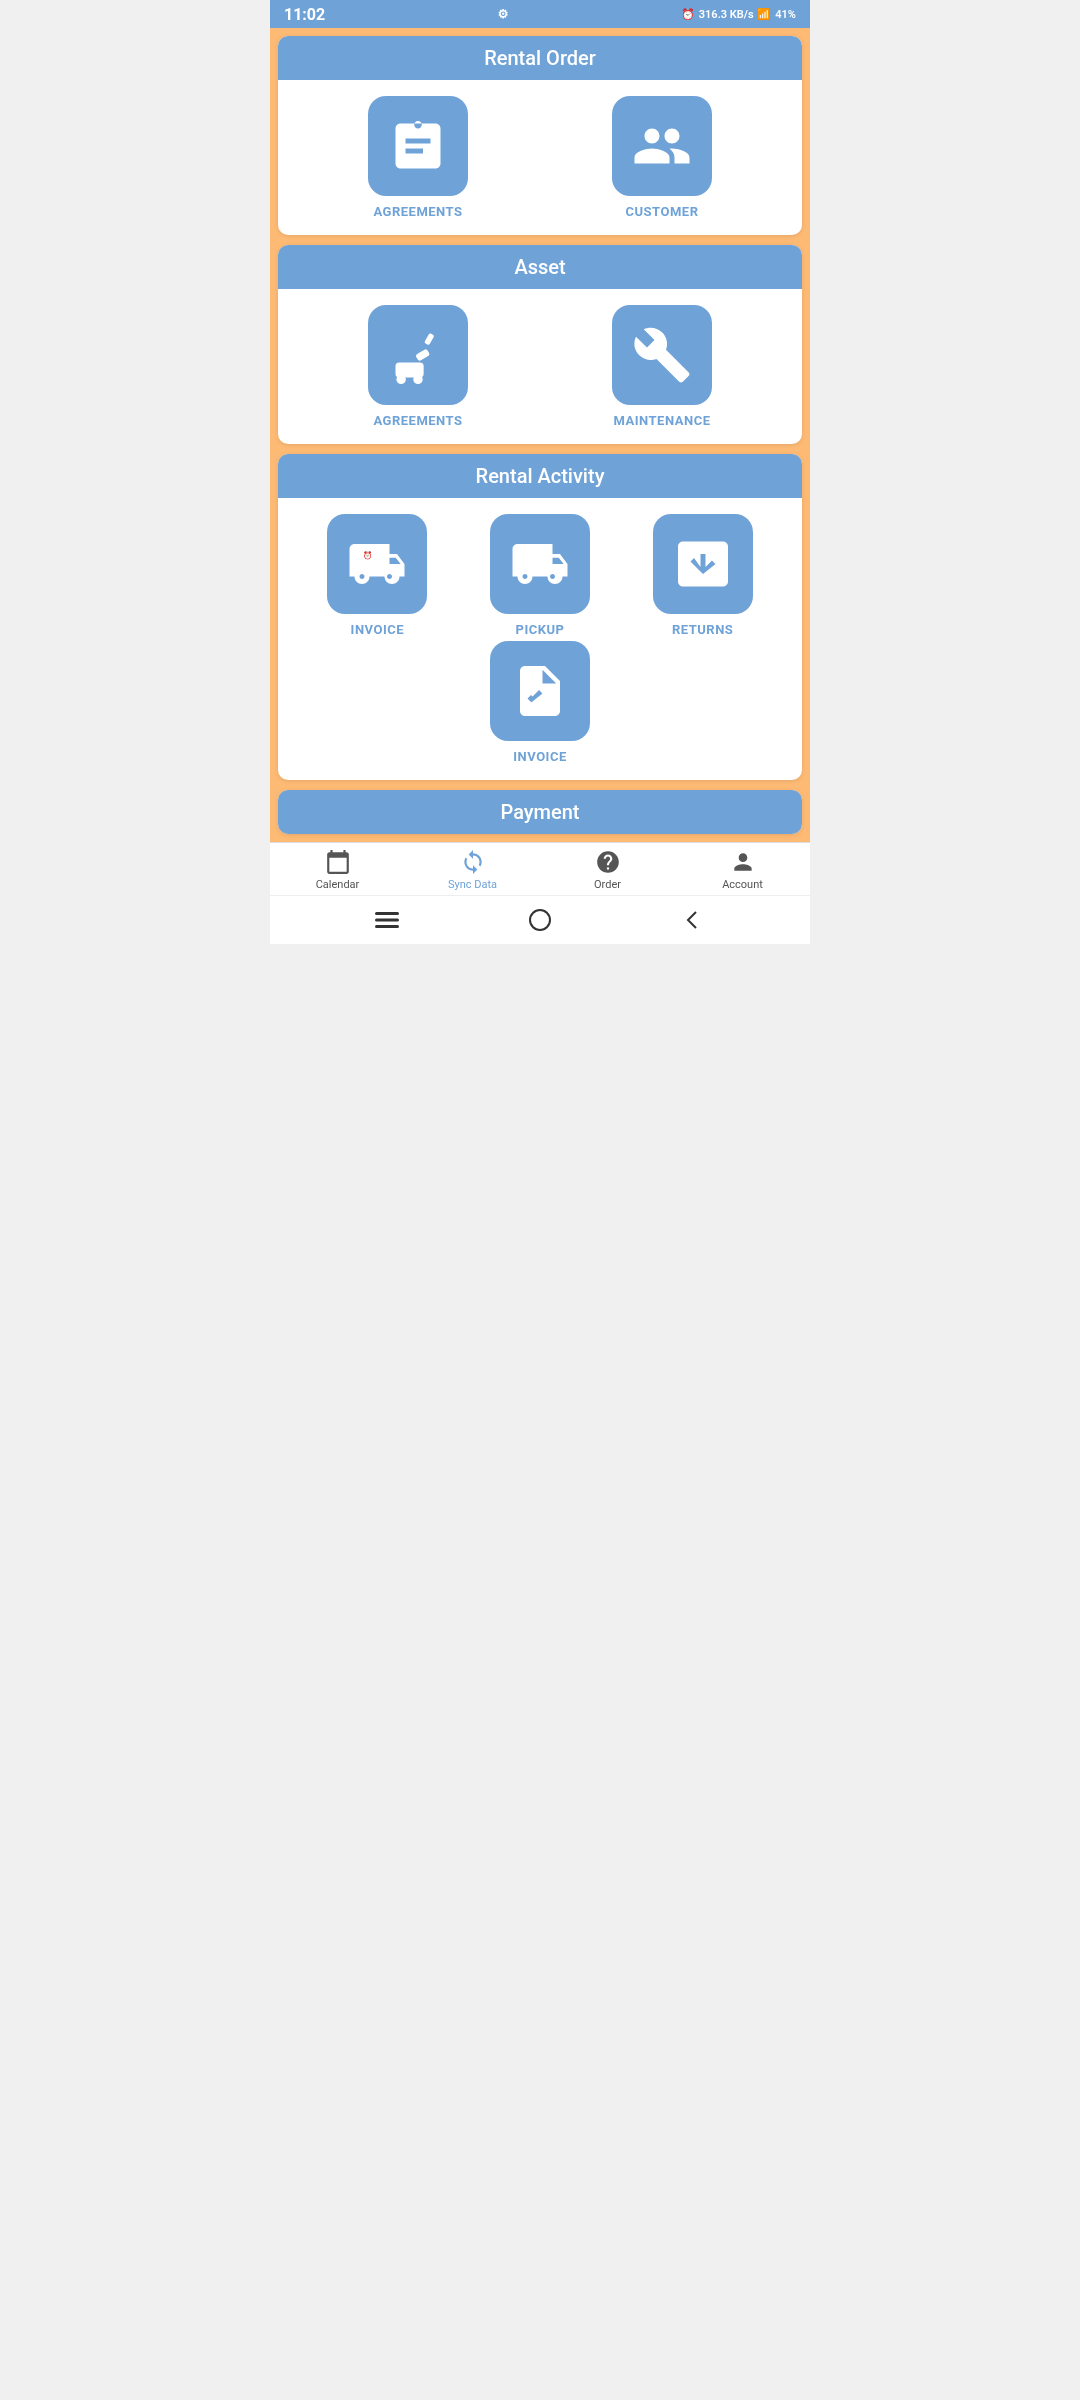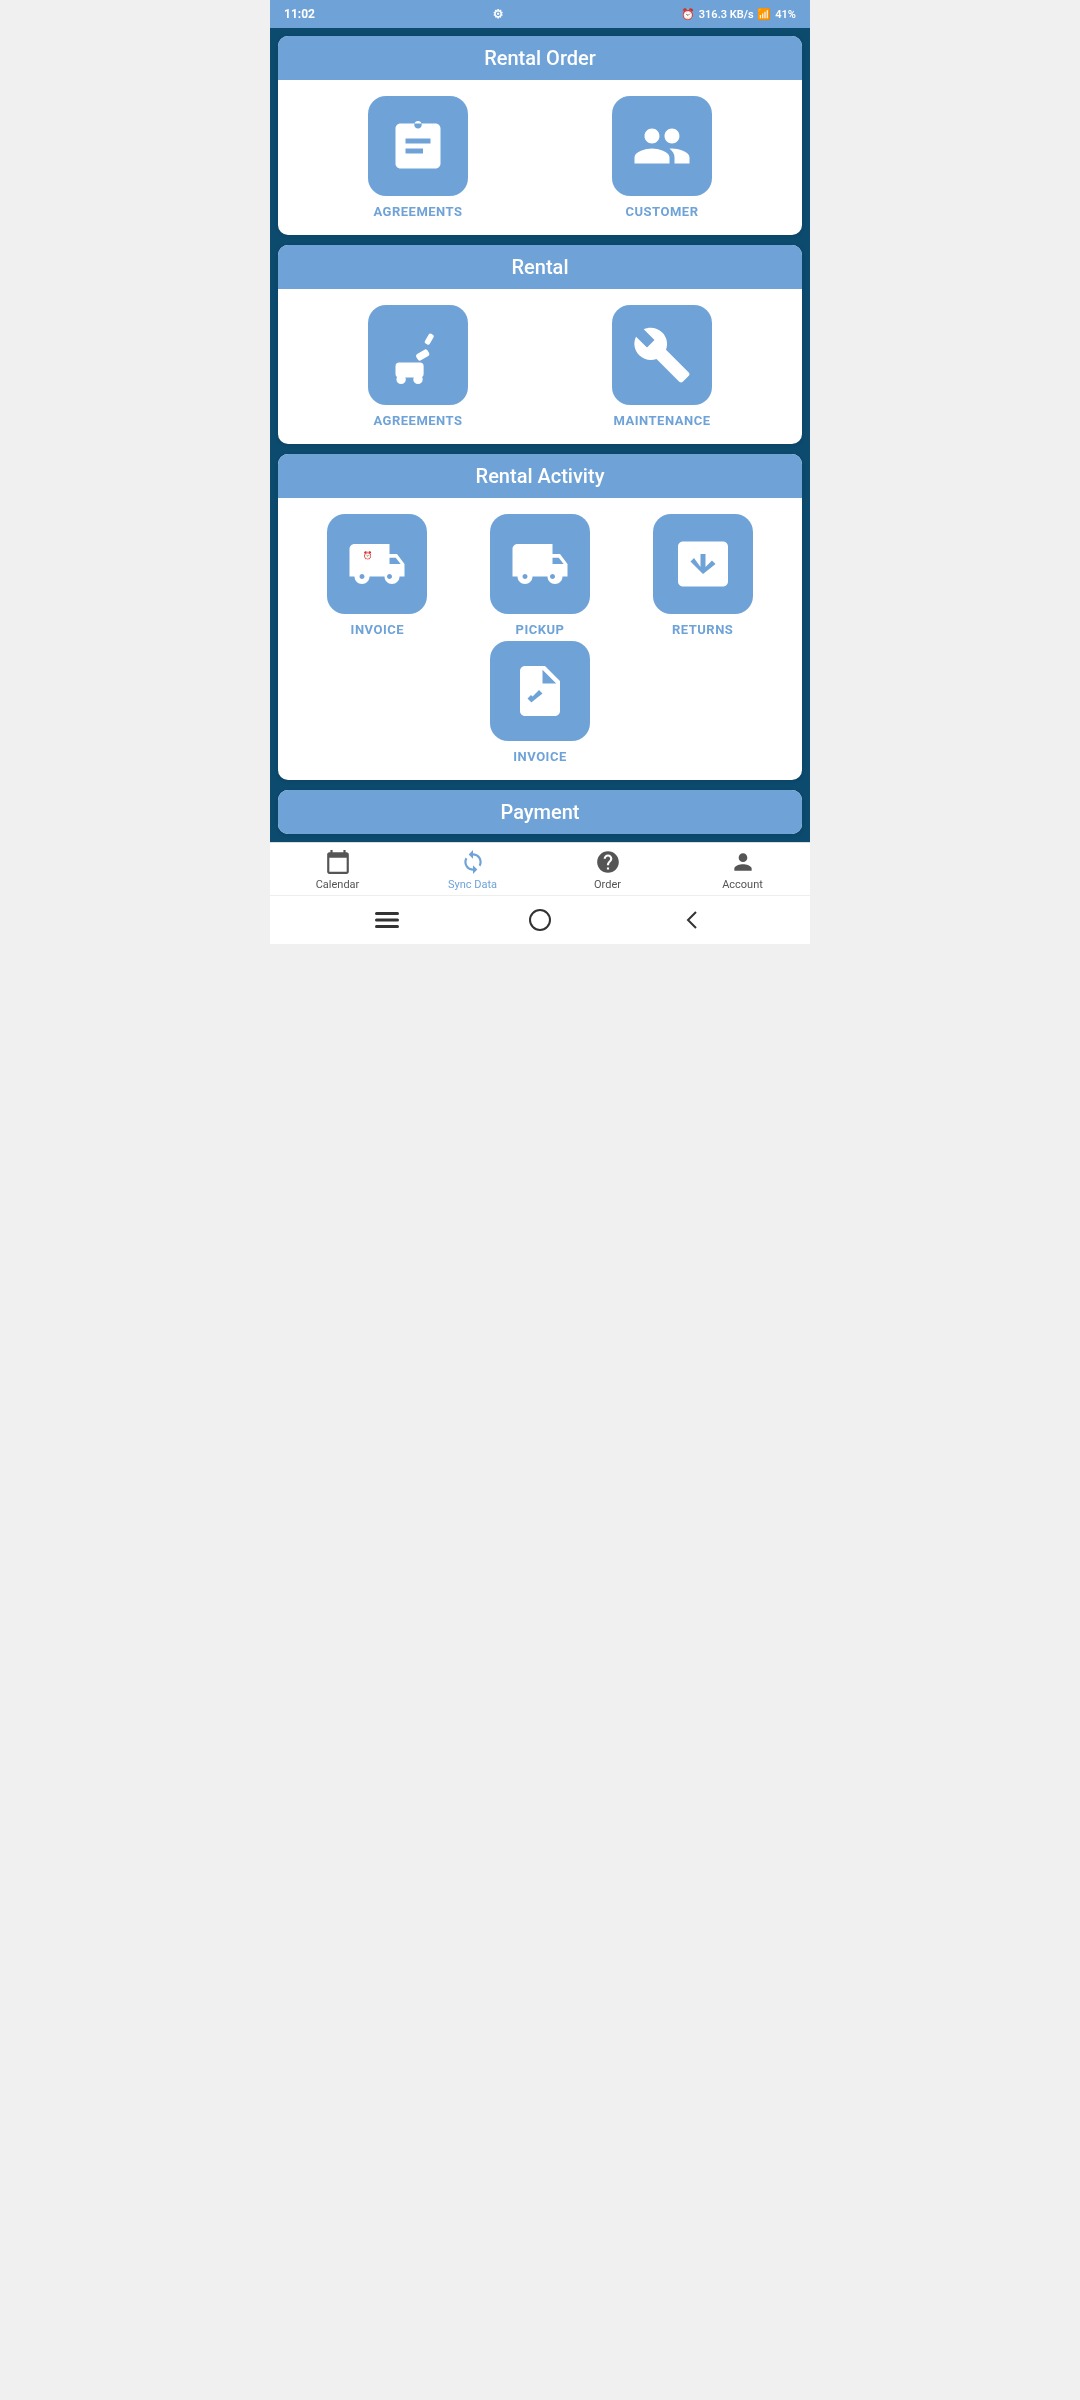--- a/index.html
+++ b/index.html
@@ -18,26 +18,26 @@
       background: #6fa3d8;
       color: white;
       display: flex;
       justify-content: space-between;
       align-items: center;
       padding: 6px 14px;
       height: 28px;
       font-size: 12px;
       font-weight: 600;
     }
-    .status-bar .time { font-size: 12px; font-weight: 700; }
+    .status-bar .time { font-size: 16px; font-weight: 700; }
     .status-right { display: flex; align-items: center; gap: 4px; font-size: 11px; }
 
     
     .main-content {
-      background: #0c4a6e;
+      background: #fdba74;
       padding: 8px;
       display: flex;
       flex-direction: column;
       gap: 10px;
     }
 
     
     .section-card {
       background: white;
       border-radius: 10px;
@@ -175,21 +175,21 @@
             <path d="M16 11c1.66 0 2.99-1.34 2.99-3S17.66 5 16 5c-1.66 0-3 1.34-3 3s1.34 3 3 3zm-8 0c1.66 0 2.99-1.34 2.99-3S9.66 5 8 5C6.34 5 5 6.34 5 8s1.34 3 3 3zm0 2c-2.33 0-7 1.17-7 3.5V19h14v-2.5c0-2.33-4.67-3.5-7-3.5zm8 0c-.29 0-.62.02-.97.05 1.16.84 1.97 1.97 1.97 3.45V19h6v-2.5c0-2.33-4.67-3.5-7-3.5z"></path>
           </svg>
         </div>
         <span class="menu-label">CUSTOMER</span>
       </div>
     </div>
   </div>
 
   <div class="section-card">
     <div class="section-header">
-      <span>Rental</span>
+      <span>Asset</span>
     </div>
     <div class="section-body">
 
       <div class="menu-item">
         <div class="menu-icon">
           <svg viewBox="0 0 64 64" xmlns="http://www.w3.org/2000/svg">
 
             <rect x="8" y="40" width="30" height="16" rx="4"></rect>
             <rect x="30" y="28" width="14" height="8" rx="3" transform="rotate(-30 37 32)"></rect>
             <rect x="38" y="12" width="12" height="6" rx="2" transform="rotate(-60 44 15)"></rect>

